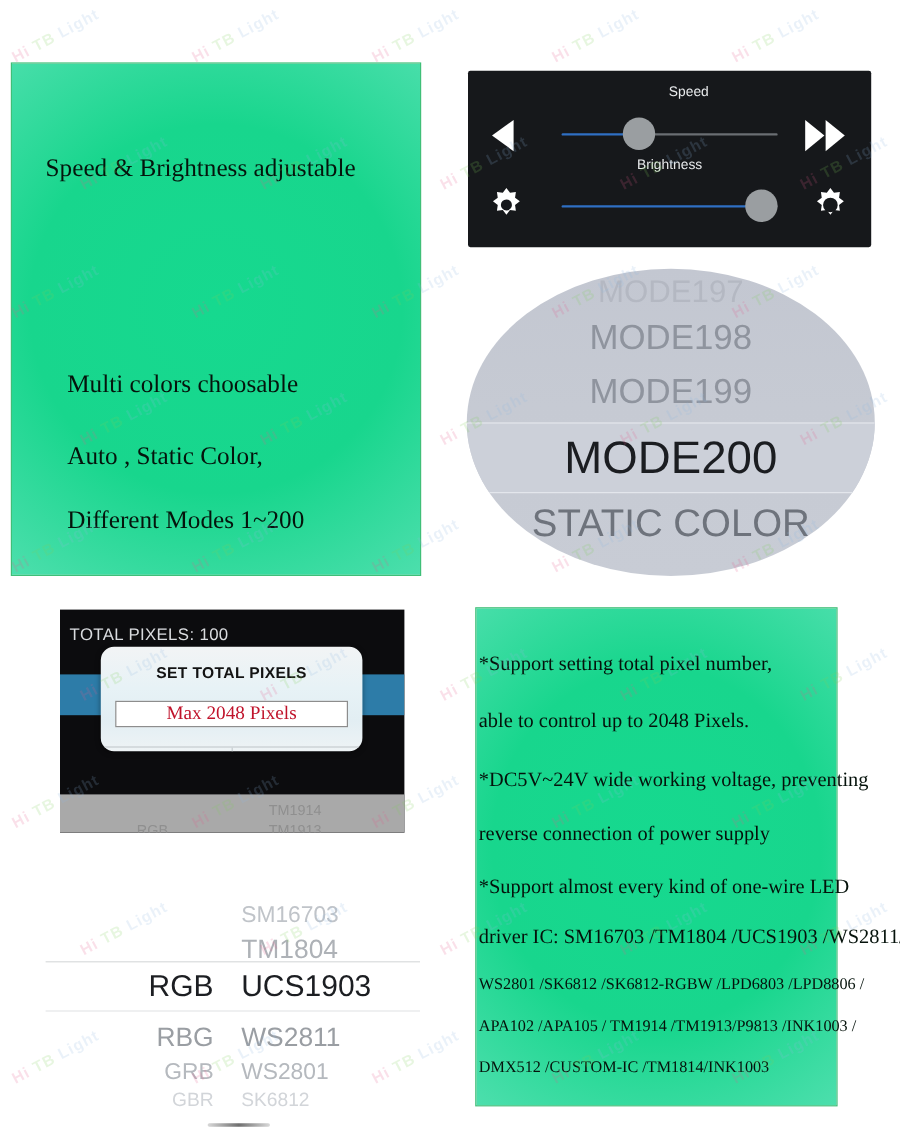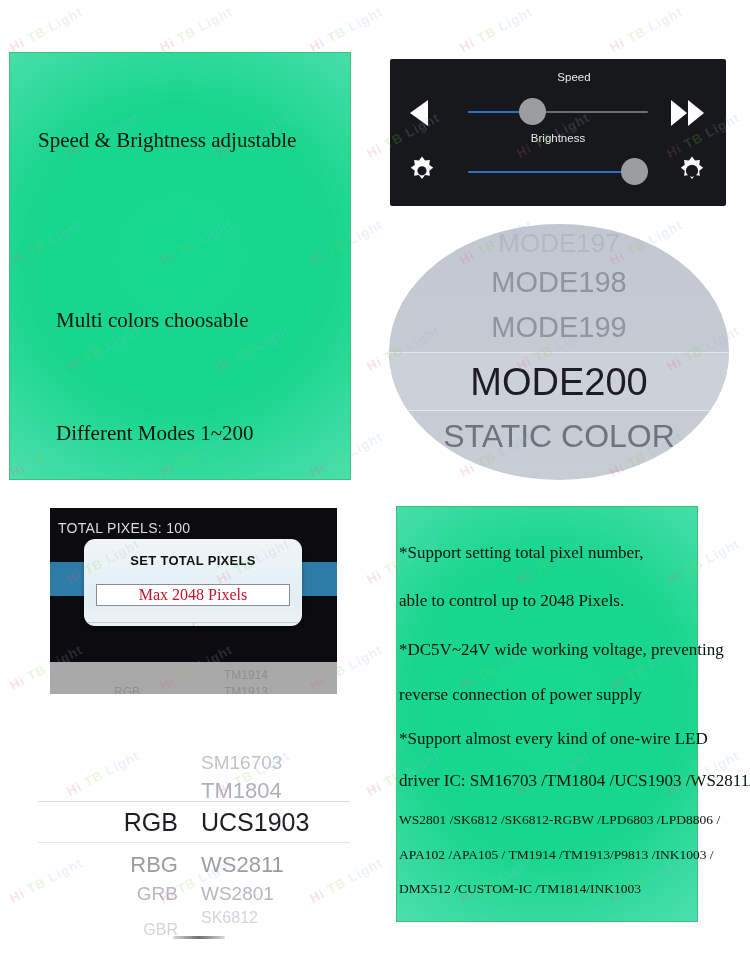--- a/index.html
+++ b/index.html
@@ -150,20 +150,21 @@
     background:linear-gradient(90deg,#d9d9d9,#6f6f6f,#d9d9d9);border-radius:2px;}
 </style>
 </head>
 <body>
 
 <div class="stage">
 
   <div class="greenpanel" id="panel-left">
     <div class="gp-text" id="gl1">Speed &amp; Brightness adjustable</div>
     <div class="gp-text" id="gl2">Multi colors choosable</div>
+    <div class="gp-text" id="gl3">Auto , Static Color,</div>
     <div class="gp-text" id="gl4">Different Modes  1~200</div>
   </div>
 
   <div id="sliderpanel">
 
     <div class="sp-label" id="sp-speed-label">Speed</div>
 
     <div class="icon-btn" id="prev-icon"></div>
 
     <div class="sp-track" id="speed-track">
@@ -229,21 +230,21 @@
     </div>
   </div>
 
   <div id="picker">
     <div class="pk-sel-band"></div>
 
     <div class="pk-col" id="pk-left">
       <div class="pk-item" style="top:66px;font-size:25px;color:#1c1e22;">RGB</div>
       <div class="pk-item" style="top:110px;font-size:22px;color:#9a9ea3;">RBG</div>
       <div class="pk-item" style="top:141px;font-size:19px;color:#b5b9be;">GRB</div>
-      <div class="pk-item" style="top:167px;font-size:16px;color:#d2d5d9;margin-top:12px;">GBR</div>
+      <div class="pk-item" style="top:167px;font-size:16px;color:#d2d5d9;">GBR</div>
     </div>
 
     <div class="pk-col" id="pk-right">
       <div class="pk-item" style="top:10px;font-size:19px;color:#c0c4c9;">SM16703</div>
       <div class="pk-item" style="top:36px;font-size:22px;color:#aeb2b7;">TM1804</div>
       <div class="pk-item" style="top:66px;font-size:25px;color:#1c1e22;">UCS1903</div>
       <div class="pk-item" style="top:110px;font-size:22px;color:#9a9ea3;">WS2811</div>
       <div class="pk-item" style="top:141px;font-size:19px;color:#b5b9be;">WS2801</div>
       <div class="pk-item" style="top:167px;font-size:16px;color:#d2d5d9;">SK6812</div>
     </div>

